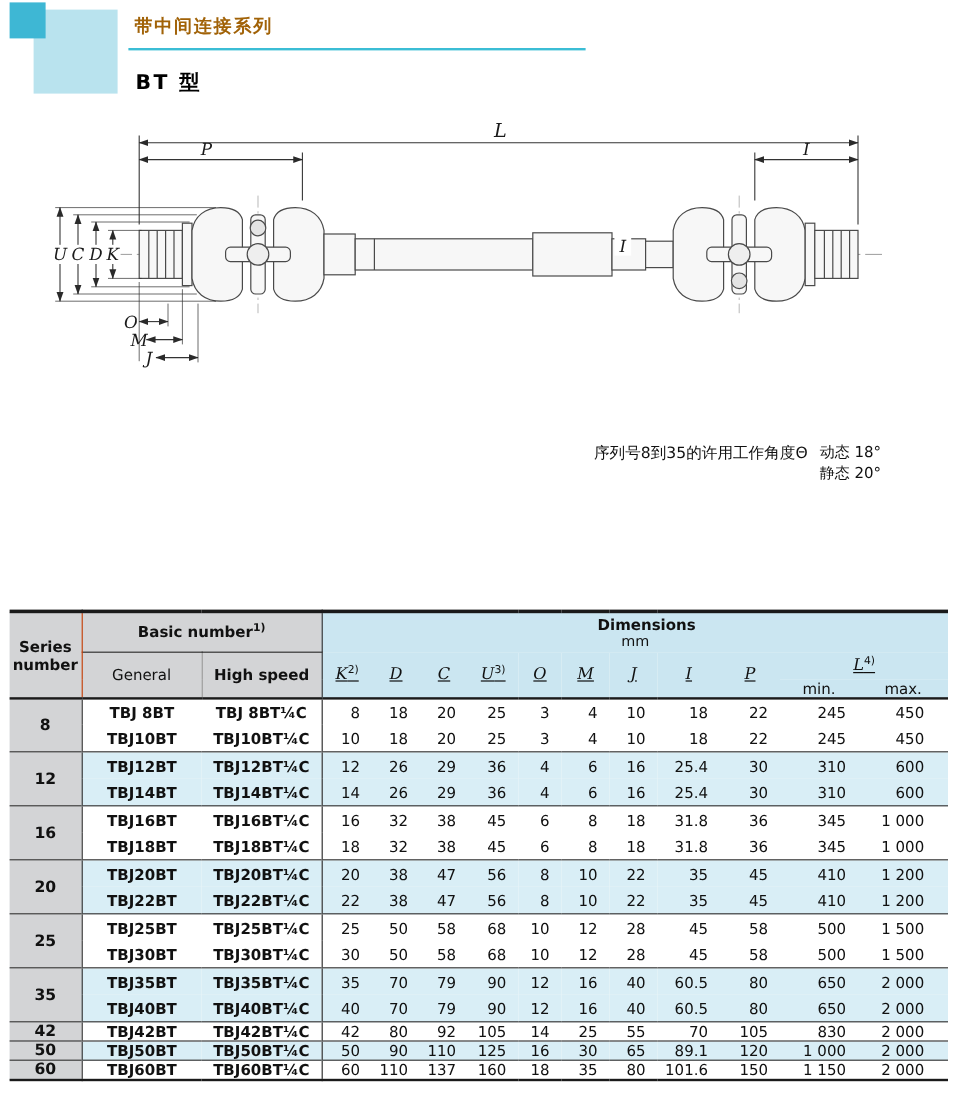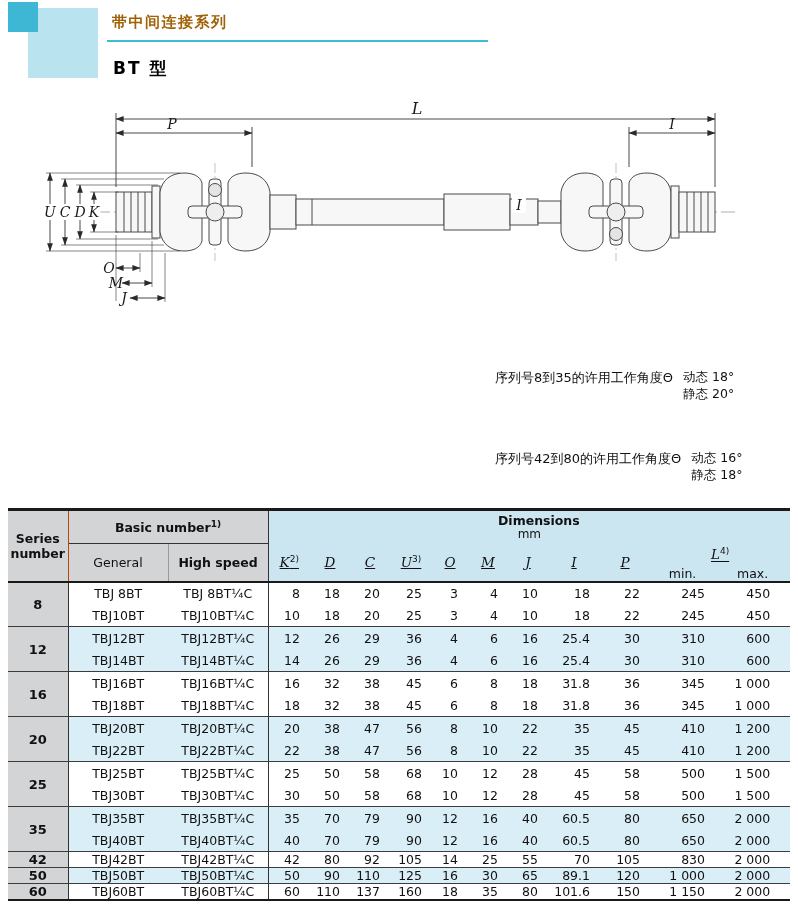--- a/index.html
+++ b/index.html
@@ -43,21 +43,21 @@
   .dim-letter { font-weight:normal;text-decoration:underline; }
   .dim-letter .ltr { font-family:"DejaVu Serif","Liberation Serif",serif; font-style:italic; font-size:13.5px; }
   .dim-letter sup, .th-basic sup { font-size:9px; }
   .minmax { font-weight:normal; font-size:11px; }
   tbody tr { height:22.5px; }
   tbody tr.single-row { height:14px; }
   .white-row td { background:#fff; }
   .blue-row td { background:#d9eef6; }
   .white-row td.series-cell, .blue-row td.series-cell { background:#d3d4d6; }
   td.series-cell { font-weight:bold; font-size:13px; border-right:1px solid #333; }
-  td.model-cell { font-weight:normal; }
+  td.model-cell { font-weight:bold; }
   td.model-high { border-right:1px solid #333; }
   td.num-cell { text-align:right; padding-right:10px; }
   td.num-last { padding-right:20px; }
   tr.group-start td { border-top:1px solid #3c3c3c; }
 </style>
 </head>
 <body>
 
 <div class="page">
 
@@ -162,27 +162,20 @@
       <text class="dlb" x="519" y="115">I</text>
     </svg>
   </div>
 
   <div class="notes">
     <div class="note">
       <span class="note-text">序列号8到35的许用工作角度Θ</span>
       <span class="note-vals">
         <span><span>动态</span>&nbsp;<span>18°</span></span>
         <span><span>静态</span>&nbsp;<span>20°</span></span>
-      </span>
-    </div>
-    <div class="note">
-      <span class="note-text">序列号42到80的许用工作角度Θ</span>
-      <span class="note-vals">
-        <span><span>动态</span>&nbsp;<span>16°</span></span>
-        <span><span>静态</span>&nbsp;<span>18°</span></span>
       </span>
     </div>
   </div>
 
   <table class="spec-table">
     <colgroup>
       <col style="width:60px">
         <col style="width:100px">
         <col style="width:100px">
       <col style="width:42px">

